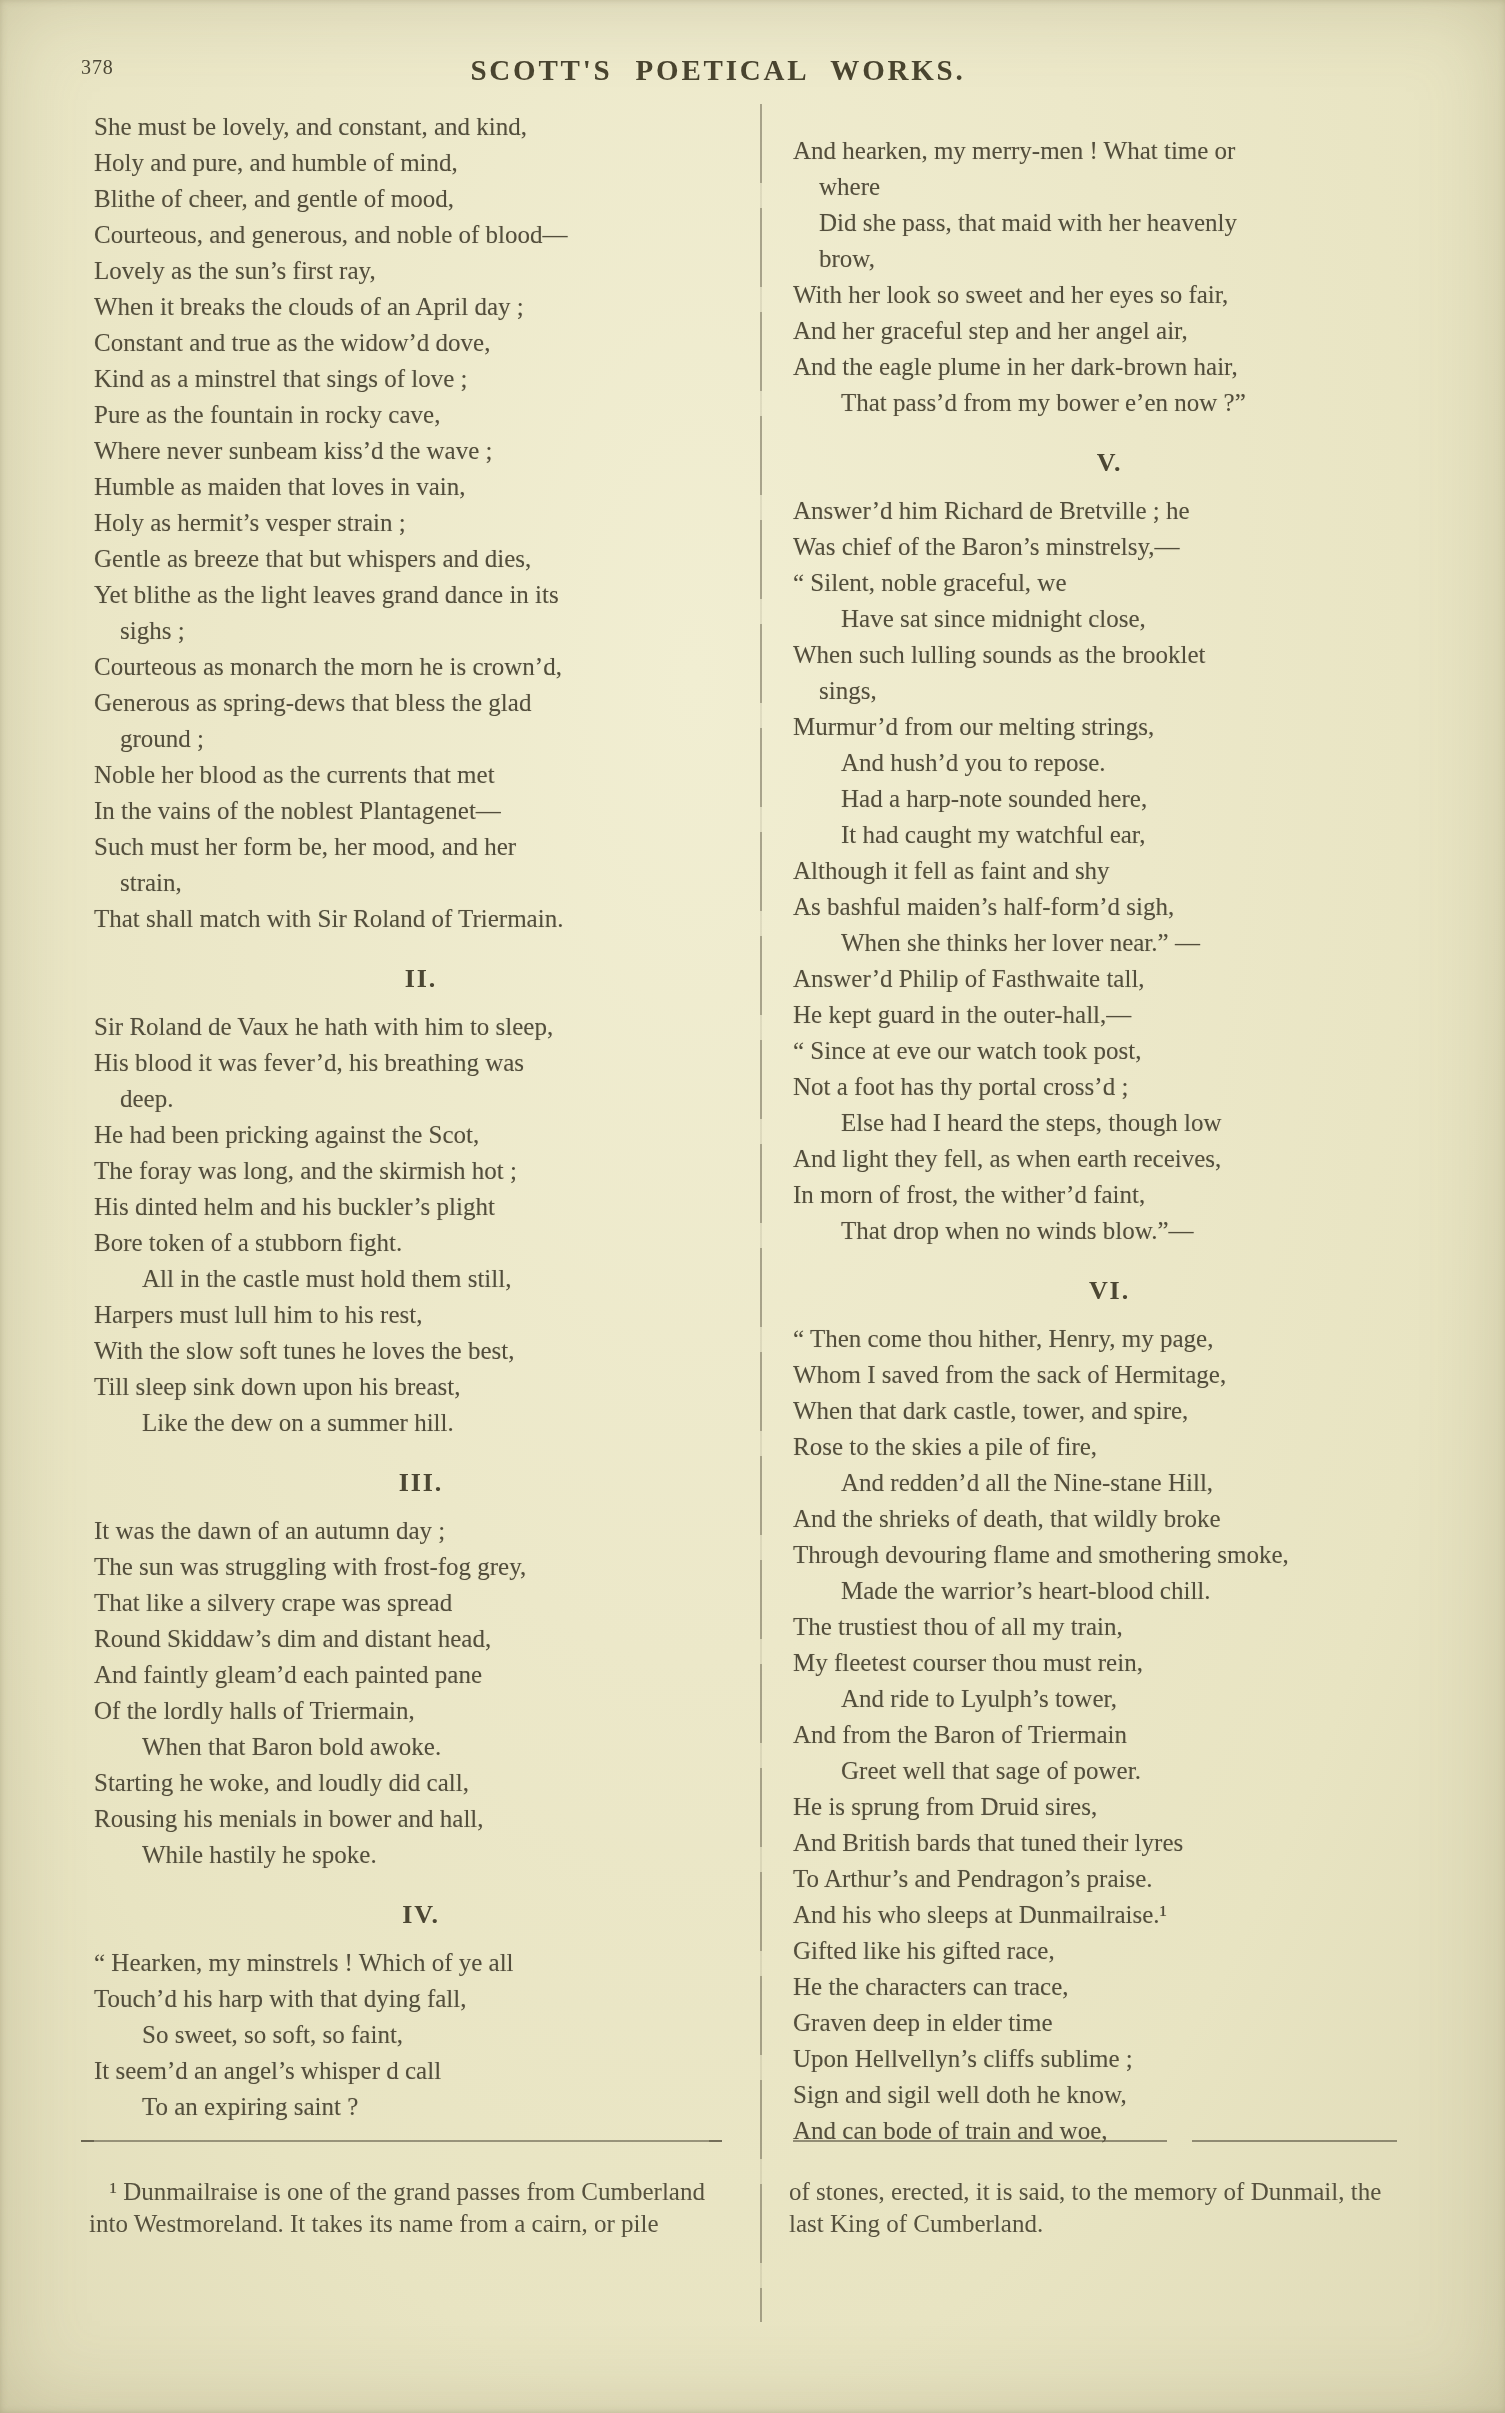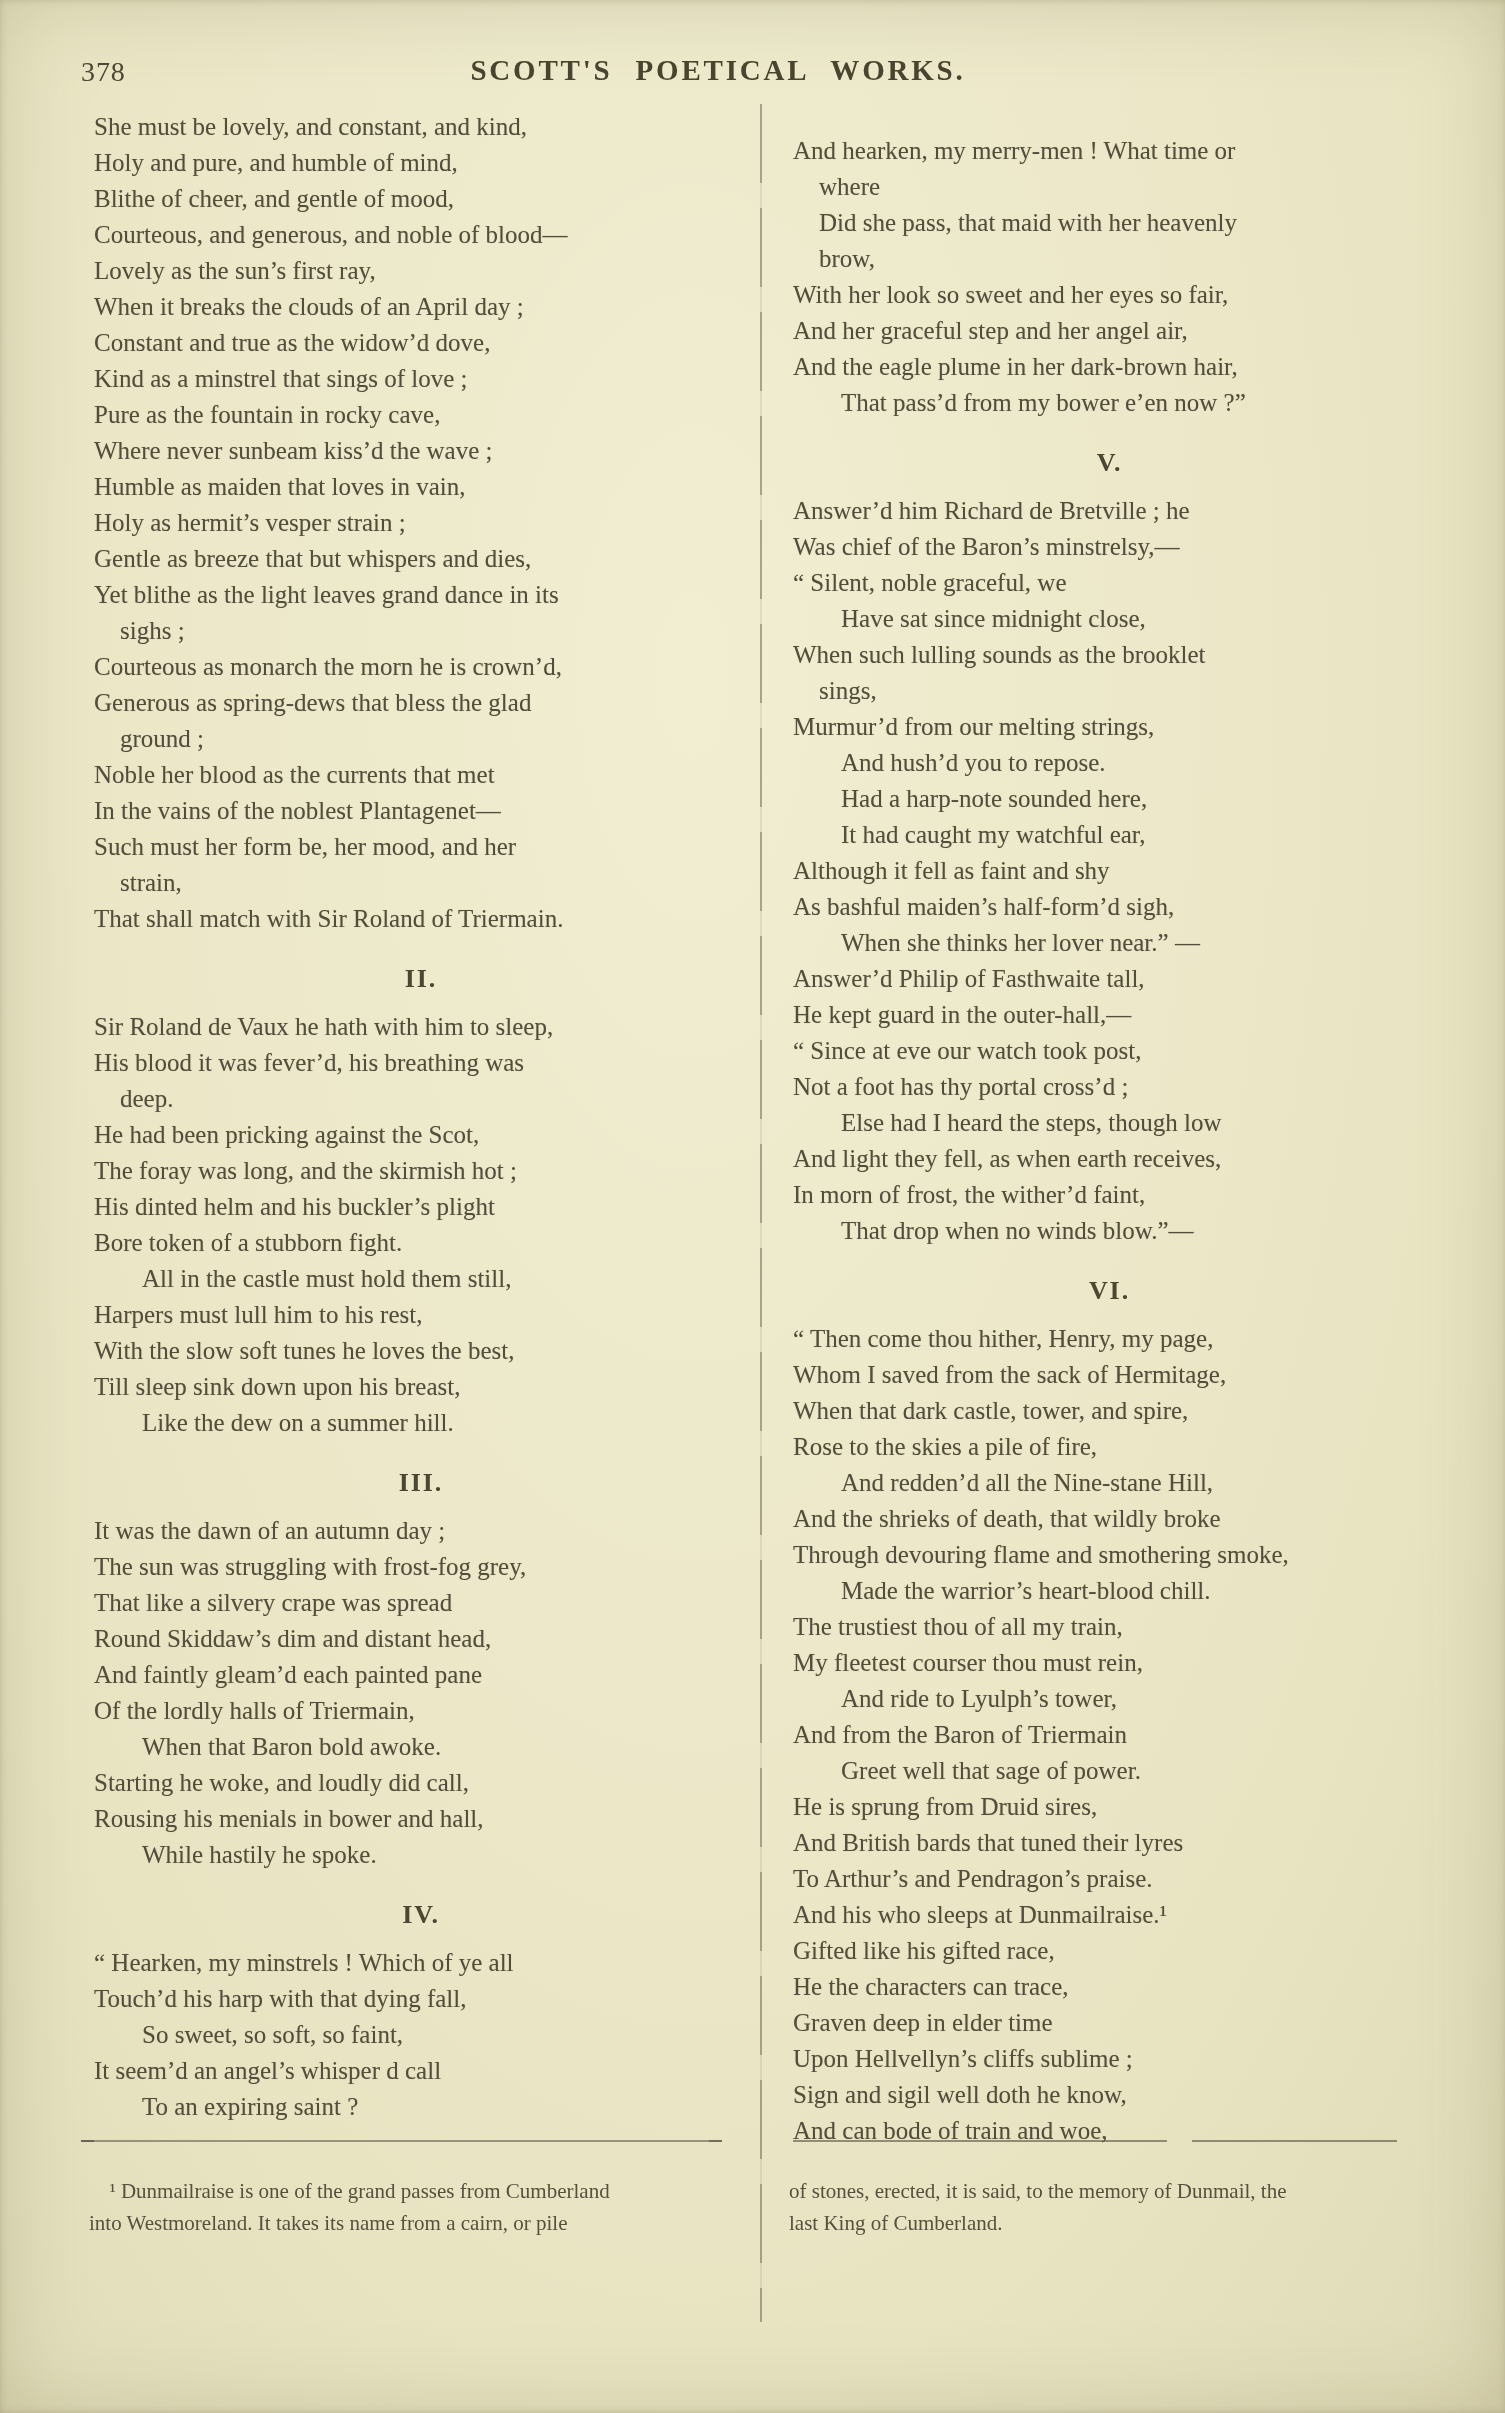--- a/index.html
+++ b/index.html
@@ -9,21 +9,21 @@
     margin:0 auto;
     background:
       radial-gradient(ellipse at 46% 28%, #f1eed2 0%, #ece8c9 40%, #e8e4c2 70%, #ded9b6 100%);
     box-shadow: inset 0 0 83px rgba(120,110,70,.25), inset 0 0 7.4px rgba(100,90,60,.25);
     overflow:hidden;
     font-family:"Liberation Serif","DejaVu Serif",serif;
     color:#534e3c;
   }
   .pagenum{
     position:absolute;left:81px;top:56px;
-    font-size:28px;letter-spacing:0.9px;color:#4c4736;
+    font-size:20px;letter-spacing:0.9px;color:#4c4736;
   }
   .running-title{
     position:absolute;left:0;right:0;top:54px;
     text-align:center;transform:translateX(-35px);
     font-size:29px;font-weight:bold;
     letter-spacing:2.8px;word-spacing:13px;color:#49442f;
   }
   .col{position:absolute;top:109px;font-size:25px;line-height:36px;}
   .col-left{left:94px;width:654px;}
   .col-right{left:793px;width:633px;margin-top:24px;}
@@ -40,21 +40,21 @@
     position:absolute;left:760px;top:104px;width:1.9px;height:2218px;
     background:repeating-linear-gradient(to bottom,
       rgba(96,90,70,.50) 0px, rgba(96,90,70,.50) 79px,
       rgba(96,90,70,.12) 79px, rgba(96,90,70,.12) 104px);
   }
   .fn-rule{position:absolute;top:2140px;height:1.9px;}
   .fn-rule.rule-left{left:81px;width:641px;
     background:linear-gradient(to right, rgba(86,80,62,.85) 0 2%, rgba(86,80,62,.55) 2% 98%, rgba(86,80,62,.8) 98% 100%);}
   .fn-rule.rule-right{left:793px;width:604px;
     background:linear-gradient(to right, rgba(86,80,62,.6) 0 62%, rgba(86,80,62,0) 62% 66%, rgba(86,80,62,.6) 66% 100%);}
-  .footnote{position:absolute;top:2176px;font-size:21px;line-height:31.5px;color:#56513e;}
+  .footnote{position:absolute;top:2176px;font-size:25px;line-height:31.5px;color:#56513e;}
   .fn-left{left:89px;width:648px;}
   .fn-right{left:789px;width:619px;}
   .footnote .fn-line{white-space:nowrap;}
   .footnote .fn-line.first{text-indent:20.4px;}
 </style>
 </head>
 <body>
 
 <div class="page">
   <div class="pagenum">378</div>

